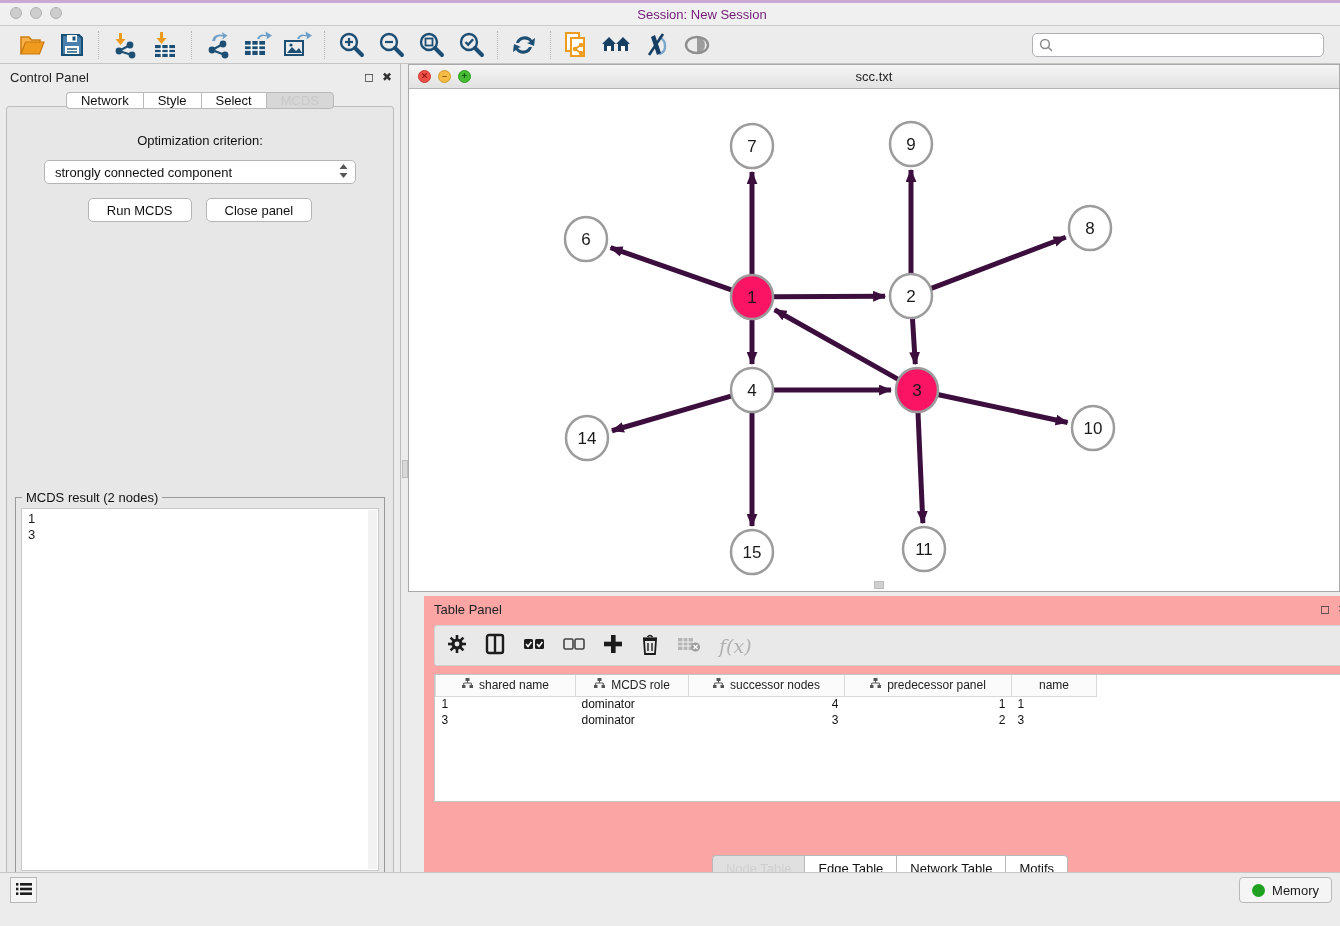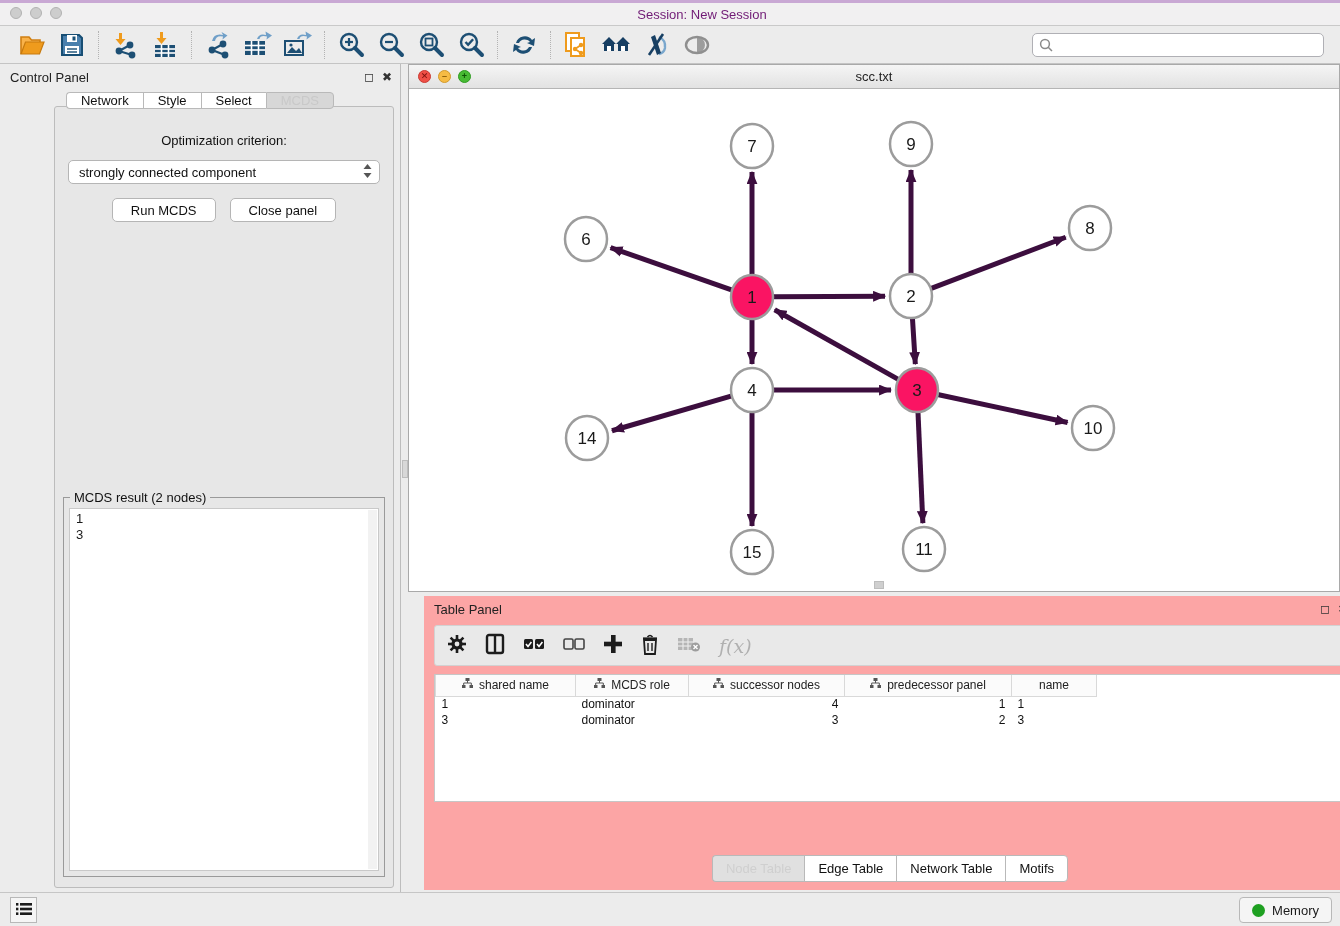--- a/index.html
+++ b/index.html
@@ -39,21 +39,21 @@
   .winctl .wbtn { font-size:12px; color:#333; cursor:pointer; line-height:1; font-weight:bold; }
   .cp-tabs { position:relative; z-index:2; display:flex; justify-content:center; margin-top:4px; }
   .seg { display:flex; }
   .seg .tab { padding:0 14px; background:#fff; border:1px solid #b9b9b9; border-right:none;
     font-size:13px; color:#111; cursor:pointer; }
   .seg .tab:first-child { border-radius:4px 0 0 4px; }
   .seg .tab:last-child { border-right:1px solid #b9b9b9; border-radius:0 4px 4px 0; }
   .seg .tab.active { background:#d7d7d7; color:#c9c9c9; }
   .cp-body { position:absolute; left:6px; right:6px; top:42px; bottom:4px;
     background:#e7e7e7; border:1px solid #bcbcbc; border-radius:3px; padding:14px 8px 10px 8px;
-    display:flex; flex-direction:column;margin-left:48px; }
+    display:flex; flex-direction:column; }
   .opt-label { text-align:center; margin-top:12px; font-size:13px; color:#111; }
   .dropdown { margin:12px auto 0 auto; width:312px; height:24px; background:#fff;
     border:1px solid #b5b5b5; border-radius:5px; display:flex; align-items:center;
     padding:0 6px 0 10px; cursor:pointer; }
   .dropdown .dval { flex:1; font-size:13px; color:#111; }
   .btn-row { display:flex; justify-content:center; gap:14px; margin-top:14px; }
   .mac-btn { background:#fff; border:1px solid #b5b5b5; border-radius:5px; height:24px;
     padding:0 18px; font-size:13px; color:#111; display:flex; align-items:center; cursor:pointer; }
   .result-group { margin-top:auto; height:380px; border:1px solid #9a9a9a; position:relative; padding:10px 5px 5px 5px; }
   .result-legend { position:absolute; top:-8px; left:6px; background:#e7e7e7; padding:0 4px; font-size:13px; color:#111; }
@@ -99,21 +99,21 @@
   table.datatable th { background:#fbfbfb; border:1px solid #d9d9d9; border-top:none; height:21px;
     font-weight:normal; font-size:12px; color:#222; padding:0 4px; }
   table.datatable th .thinner { display:flex; align-items:center; gap:6px; justify-content:center; }
   table.datatable td { height:16px; padding:0 6px; color:#111; }
   td.al { text-align:left; } td.ar { text-align:right; }
   .tp-tabs { position:absolute; left:0; right:0; bottom:8px; display:flex; justify-content:center; }
   .tp-tabs .tab { padding:5px 13px; font-size:13px; }
   .tp-tabs .tab.active { background:#e0e0e0; color:#cfcfcf; }
 
   
-  .statusbar { position:absolute; left:0; top:892px; width:1340px; height:34px;
+  .statusbar { position:absolute; left:0; top:872px; width:1340px; height:34px;
     background:#ececec; border-top:1px solid #c6c6c6; }
   .list-btn { position:absolute; left:10px; top:4px; width:27px; height:26px; background:#f5f5f5;
     border:1px solid #b8b8b8; display:flex; align-items:center; justify-content:center; cursor:pointer; }
   .memory-btn { position:absolute; right:8px; top:4px; height:26px; background:#f5f5f5;
     border:1px solid #b8b8b8; border-radius:4px; display:flex; align-items:center; gap:7px;
     padding:0 12px; font-size:13px; cursor:pointer; }
   .memory-dot { width:13px; height:13px; border-radius:50%; background:#1ea021; }
 </style>
 </head>
 <body>

